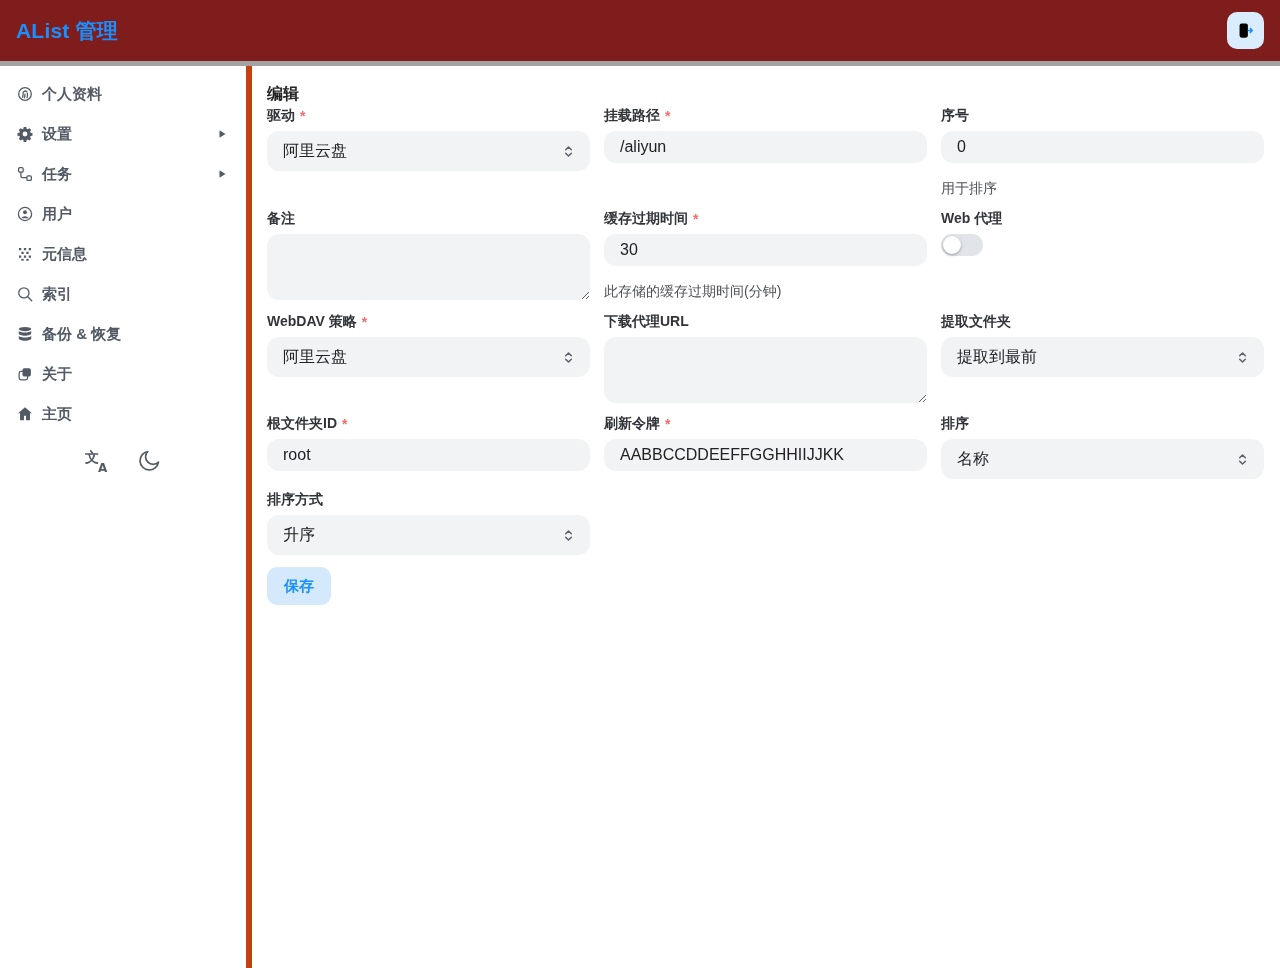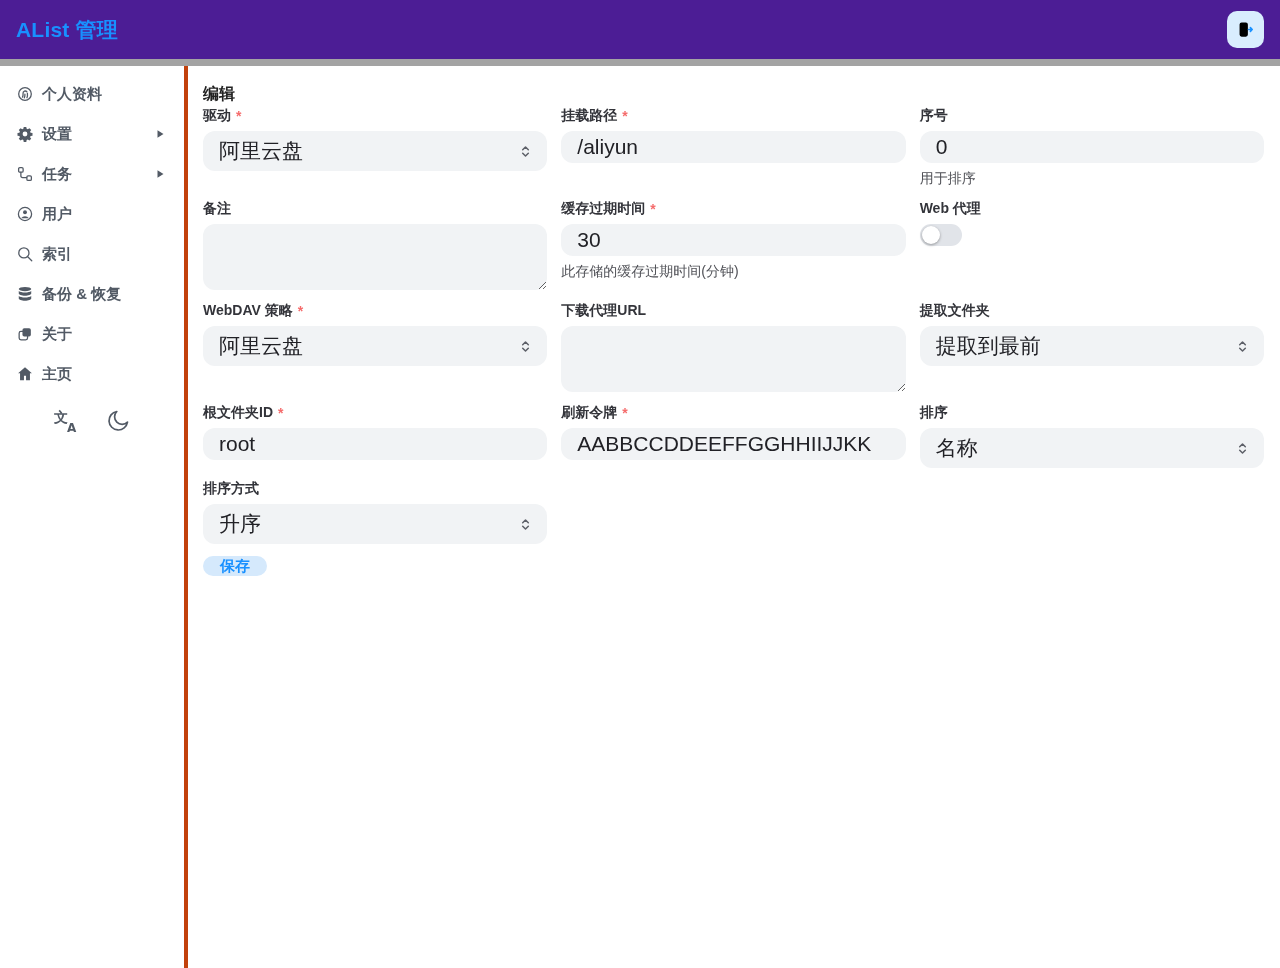--- a/index.html
+++ b/index.html
@@ -11,44 +11,44 @@
     overflow: hidden;
   }
 
   
   .header {
     height: 66px;
     display: flex;
     align-items: center;
     justify-content: space-between;
     padding: 0 16px;
-    border-bottom: 7px solid #a3a3a3;
-    background: #4c1d95;
+    border-bottom: 5px solid #a3a3a3;
+    background: #7f1d1d;
   }
   .app-title {
     color: #1890ff;
     font-size: 21px;
     font-weight: 700;
     letter-spacing: 0.2px;
   }
   .logout-btn {
     width: 37px; height: 37px;
     border: none;
     border-radius: 10px;
     background: #d9edfe;
     display: flex; align-items: center; justify-content: center;
     cursor: pointer;
   }
   .logout-btn svg { width: 19px; height: 19px; }
 
   
   .shell { display: flex; height: 902px; }
   .sidebar {
-    width: 188px;
-    border-right: 4px solid #c2410c;
+    width: 252px;
+    border-right: 6px solid #c2410c;
     padding-top: 8px;
     flex-shrink: 0;
   }
   .main {
     flex: 1;
     padding: 18px 16px 16px 15px;
     overflow: hidden;
   }
 
   
@@ -98,54 +98,54 @@
     margin-bottom: 6px;
     display: flex;
     align-items: center;
   }
   .req { color: #f56c6c; margin-left: 5px; font-weight: 600; }
   .input, .selectbox, .txtarea {
     width: 100%;
     background: #f1f3f5;
     border: none;
     border-radius: 12px;
-    font-size: 21px;
+    font-size: 16px;
     color: #212126;
     font-family: "Liberation Sans", "DejaVu Sans", sans-serif;
     gap: 48px;
   }
   .input { height: 32px; padding: 0 16px; outline: none; }
   .selectbox {
     height: 40px;
     padding: 0 14px 0 16px;
     display: flex; align-items: center; justify-content: space-between;
     cursor: pointer;
   }
   .selectbox .chev { width: 15px; height: 15px; stroke: #5d6068; fill: none; stroke-width: 1.6; stroke-linecap: round; stroke-linejoin: round; }
   .txtarea { height: 66px; padding: 9px 16px; resize: vertical; outline: none; display: block; }
-  .hint { font-size: 14px; color: #4f5056; margin-top: 7px; }
+  .hint { font-size: 14px; color: #4f5056; margin-top: 17px; }
   .toggle {
     width: 42px; height: 22px;
     background: #e1e4e9;
     border-radius: 11px;
     position: relative;
     cursor: pointer;
     margin-top: 2px;
   }
   .toggle .knob {
     position: absolute;
     left: 2px; top: 2px;
     width: 18px; height: 18px;
     border-radius: 50%;
     background: #ffffff;
     box-shadow: 0 1px 3px rgba(0,0,0,0.35);
   }
   .save-btn {
     margin-top: 12px;
-    height: 20px;
+    height: 38px;
     padding: 0 17px;
     border: none;
     border-radius: 10px;
     background: #d5e9fc;
     color: #1890ff;
     font-size: 15px;
     font-weight: 600;
     cursor: pointer;
     font-family: "Liberation Sans", "DejaVu Sans", sans-serif;
   }
@@ -217,20 +217,37 @@
         <svg viewBox="0 0 24 24" class="oicon">
           <circle cx="12" cy="12" r="8.8"></circle>
           <circle cx="12" cy="9.6" r="2.6" fill="currentColor" stroke="none"></circle>
           <path d="M6.8 17.8a6.4 6.4 0 0 1 10.4 0" fill="currentColor" stroke="none"></path>
         </svg>
       </span>
       <span class="nav-label">用户</span>
     </div>
 
 
+    <div class="nav-item">
+      <span class="nicon">
+        <svg viewBox="0 0 24 24" class="ficon">
+          <rect x="4" y="4" width="3" height="3"></rect>
+            <rect x="10.5" y="4" width="3" height="3"></rect>
+            <rect x="17" y="4" width="3" height="3"></rect>
+          <rect x="7.2" y="9" width="3" height="3"></rect>
+            <rect x="13.8" y="9" width="3" height="3"></rect>
+          <rect x="4" y="14" width="3" height="3"></rect>
+            <rect x="10.5" y="14" width="3" height="3"></rect>
+            <rect x="17" y="14" width="3" height="3"></rect>
+          <rect x="7.2" y="18.4" width="3" height="2.6"></rect>
+            <rect x="13.8" y="18.4" width="3" height="2.6"></rect>
+        </svg>
+      </span>
+      <span class="nav-label">元信息</span>
+    </div>
 
     <div class="nav-item">
       <span class="nicon">
         <svg viewBox="0 0 24 24" class="oicon" stroke-width="2">
           <circle cx="10.5" cy="10.5" r="6.8"></circle>
           <path d="M15.6 15.6 21 21"></path>
         </svg>
       </span>
       <span class="nav-label">索引</span>
     </div>

